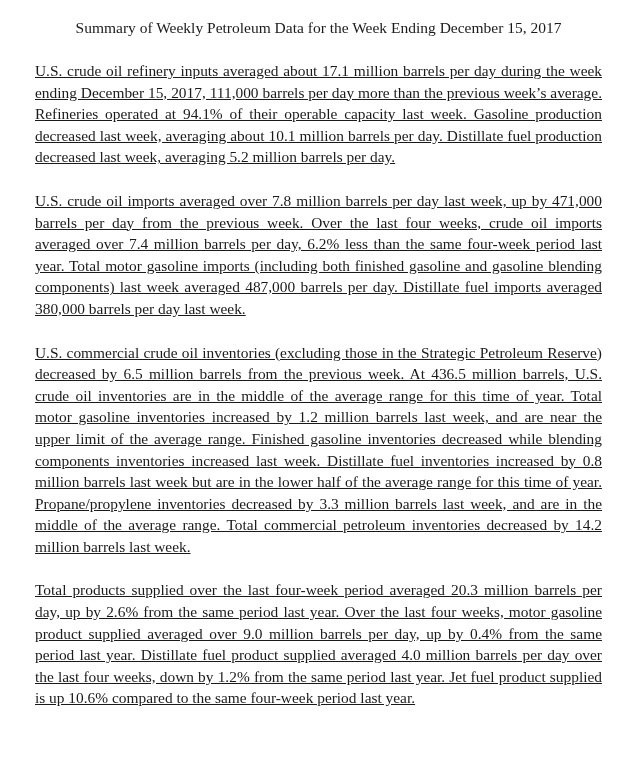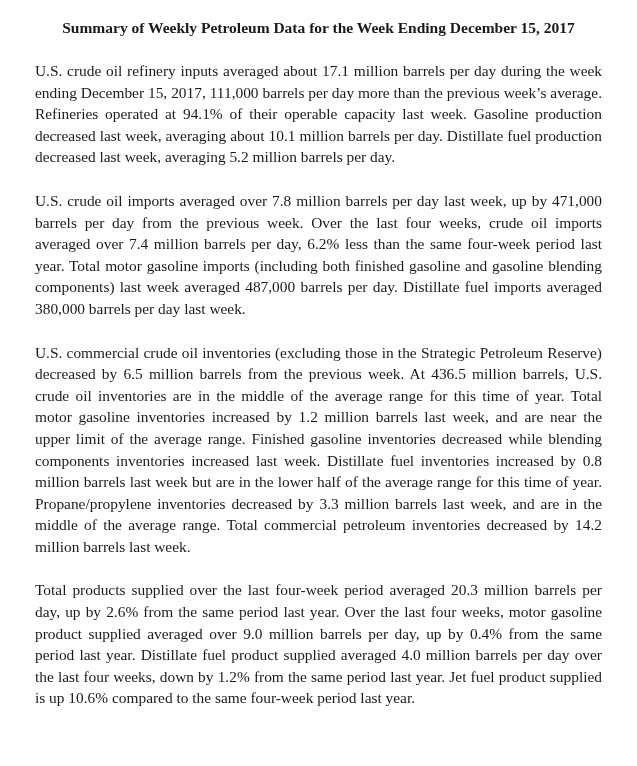--- a/index.html
+++ b/index.html
@@ -19,27 +19,28 @@
       width: 637px;
       height: 766px;
       box-sizing: border-box;
       padding: 18px 35px 0 35px;
     }
     .title {
       text-align: center;
       font-size: 15.5px;
       line-height: 20px;
       margin: 0 0 22px 0;
-      font-weight: bold;
+      font-weight: normal;
     }
     .para {
       font-size: 15.4px;
       line-height: 21.6px;
       text-align: justify;
       margin: 0 0 22px 0;
+      text-decoration: underline;
     }
   </style>
 </head>
 <body>
 
 <div class="page">
   <h1 class="title">Summary of Weekly Petroleum Data for the Week Ending December 15, 2017</h1>
   <p class="para">U.S. crude oil refinery inputs averaged about 17.1 million barrels per day during the week ending December 15, 2017, 111,000 barrels per day more than the previous week’s average. Refineries operated at 94.1% of their operable capacity last week. Gasoline production decreased last week, averaging about 10.1 million barrels per day. Distillate fuel production decreased last week, averaging 5.2 million barrels per day.</p>
   <p class="para">U.S. crude oil imports averaged over 7.8 million barrels per day last week, up by 471,000 barrels per day from the previous week. Over the last four weeks, crude oil imports averaged over 7.4 million barrels per day, 6.2% less than the same four-week period last year. Total motor gasoline imports (including both finished gasoline and gasoline blending components) last week averaged 487,000 barrels per day. Distillate fuel imports averaged 380,000 barrels per day last week.</p>
   <p class="para">U.S. commercial crude oil inventories (excluding those in the Strategic Petroleum Reserve) decreased by 6.5 million barrels from the previous week. At 436.5 million barrels, U.S. crude oil inventories are in the middle of the average range for this time of year. Total motor gasoline inventories increased by 1.2 million barrels last week, and are near the upper limit of the average range. Finished gasoline inventories decreased while blending components inventories increased last week. Distillate fuel inventories increased by 0.8 million barrels last week but are in the lower half of the average range for this time of year. Propane/propylene inventories decreased by 3.3 million barrels last week, and are in the middle of the average range. Total commercial petroleum inventories decreased by 14.2 million barrels last week.</p>

